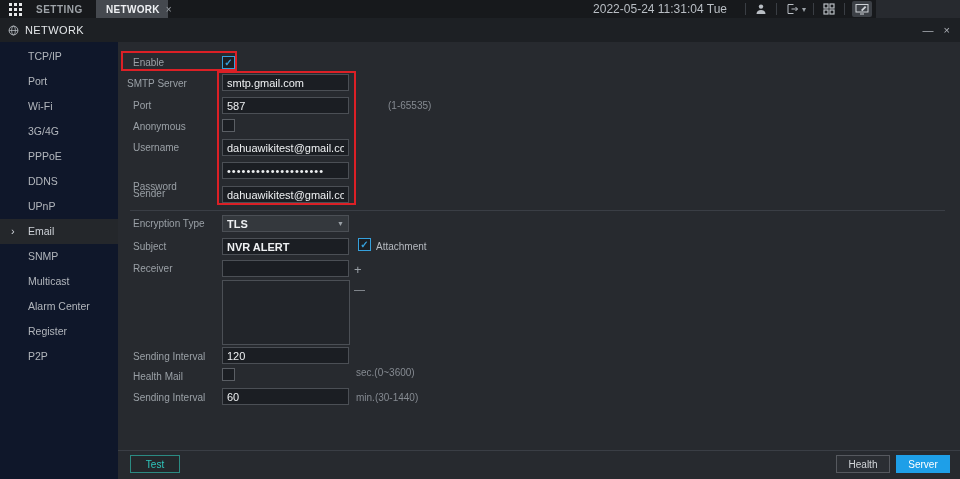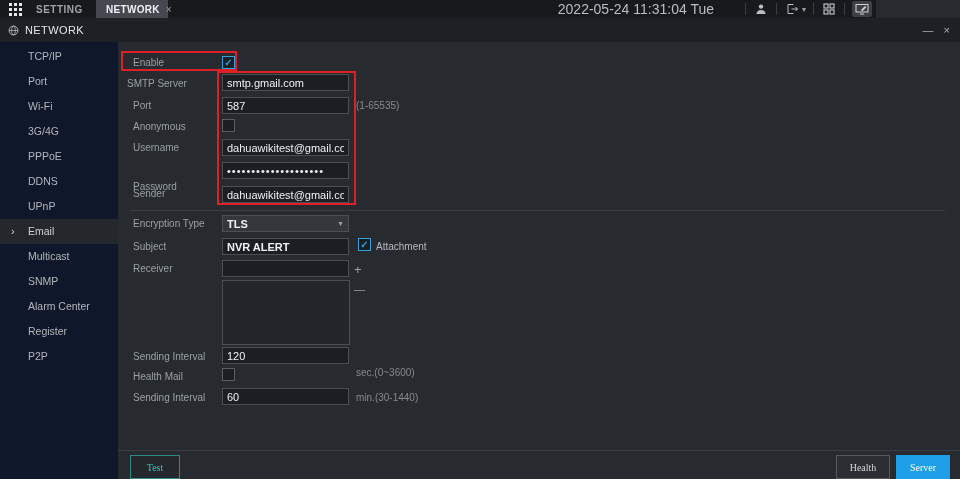--- a/index.html
+++ b/index.html
@@ -9,21 +9,21 @@
     font-family:"Liberation Sans", sans-serif; color:#e8eaec;
   }
   
   .topbar { position:absolute; left:0; top:0; width:876px; height:18px; background:#17191c; display:flex; align-items:center; z-index:5; }
   .appsbtn { width:30px; height:18px; display:flex; align-items:center; justify-content:center; }
   .setting-label { font-size:10px; color:#9ea3a8; letter-spacing:.5px; margin-left:6px; font-weight:bold; }
   .tab { position:absolute; left:96px; top:0; height:18px; width:72px; background:#45494f; display:flex; align-items:center; gap:4px; padding:0 6px; }
   .tab-label { font-size:10px; color:#eef0f3; font-weight:bold; letter-spacing:.3px; }
   .tab-close { font-size:10px; color:#9ca1a7; margin-left:2px; cursor:default; }
   .topbar-right { position:absolute; right:4px; top:0; height:18px; display:flex; align-items:center; gap:7px; }
-  .datetime { font-size:14px; color:#b9bec4; margin-right:24px; }
+  .datetime { font-size:12px; color:#b9bec4; margin-right:11px; }
   .tsep { width:1px; height:12px; background:#3a3e44; }
   .ticon { display:flex; align-items:center; justify-content:center; width:16px; height:16px; }
   .caret { font-size:8px; color:#9aa0a6; margin-left:-5px; }
   .ticon.hl { background:#3c4046; border-radius:2px; width:20px; }
   
   .panel-header { position:absolute; left:0; top:18px; width:960px; height:24px; background:#1d2024; display:flex; align-items:center; padding:0 8px; z-index:4; }
   .panel-title { font-size:11px; color:#e4e7ea; margin-left:6px; letter-spacing:.4px; }
   .panel-controls { position:absolute; right:10px; top:0; height:24px; display:flex; align-items:center; gap:10px; }
   .pc { font-size:11px; color:#aeb2b8; cursor:default; }
   
@@ -38,21 +38,21 @@
   .fcheck.checked { border-color:#35a0dc; }
   .fcheck.checked span { color:#35a0dc; font-size:10px; font-weight:bold; line-height:1; }
   .fselect { position:absolute; left:222px; width:127px; height:17px; background:#34383d; border:1px solid #4b4f55; display:flex; align-items:center; justify-content:space-between; padding:0 4px; cursor:default; }
   .fselect .val { font-size:11px; color:#eef0f2; font-weight:bold; }
   .fselect .dd { font-size:7px; color:#9aa0a6; }
   .hint { position:absolute; left:356px; font-size:10px; color:#858a91; height:12px; line-height:12px; }
   .pm { position:absolute; left:354px; font-size:13px; color:#9aa0a6; cursor:default; line-height:1; }
   .sep { position:absolute; background:#3a3e45; height:1px; }
   .redbox { position:absolute; border:2px solid #dc2026; z-index:3; pointer-events:none; }
   
-  .btn { position:absolute; height:24px; font-size:10px; display:flex; align-items:center; justify-content:center; cursor:default;font-family:Liberation Serif, serif; }
+  .btn { position:absolute; height:18px; font-size:10px; display:flex; align-items:center; justify-content:center; cursor:default; }
   .btn-test { left:130px; top:455px; width:50px; background:#24272b; border:1px solid #2b8a82; color:#2fc7bd; }
   .btn-refresh { left:836px; top:455px; width:54px; background:#2b2e33; border:1px solid #56595f; color:#d4d7da; }
   .btn-apply { left:896px; top:455px; width:54px; background:#1e9fe8; border:1px solid #1e9fe8; color:#ffffff; }
 </style>
 </head>
 <body>
 
 <div class="topbar">
   <div class="appsbtn">
     <svg width="13" height="13" viewBox="0 0 13 13" fill="#e6e8ea">
@@ -133,40 +133,40 @@
   <div class="side-item">Port</div>
   <div class="side-item">Wi-Fi</div>
   <div class="side-item">3G/4G</div>
   <div class="side-item">PPPoE</div>
   <div class="side-item">DDNS</div>
   <div class="side-item">UPnP</div>
   <div class="side-item selected">
     <span class="side-arrow">›</span>
     <span>Email</span>
   </div>
+  <div class="side-item">SNMP</div>
   <div class="side-item">Multicast</div>
-  <div class="side-item">SNMP</div>
   <div class="side-item">Alarm Center</div>
   <div class="side-item">Register</div>
   <div class="side-item">P2P</div>
 </div>
 
 <div>
 
   <div class="flabel" style="left:133px; top:57px;">Enable</div>
   <div class="fcheck checked" style="left:222px; top:56px;">
       <span>✓</span>
     </div>
 
   <div class="flabel" style="left:127px; top:78px;">SMTP Server</div>
   <input class="finput" style="top: 74px;" value="smtp.gmail.com">
 
   <div class="flabel" style="left:133px; top:100px;">Port</div>
   <input class="finput" style="top: 97px;" value="587">
-  <div class="hint" style="top:100px;">(1-65535)</div>
+  <div class="hint" style="top:100px;padding-left:32px;">(1-65535)</div>
 
   <div class="flabel" style="left:133px; top:121px;">Anonymous</div>
   <div class="fcheck" style="left:222px; top:119px;"></div>
 
   <div class="flabel" style="left:133px; top:142px;">Username</div>
   <input class="finput" style="top: 139px;" value="dahuawikitest@gmail.com">
 
   <div class="flabel" style="left:133px; top:181px;">Password</div>
   <input class="finput" style="top: 162px; letter-spacing: 1px;" value="••••••••••••••••••••">
 

